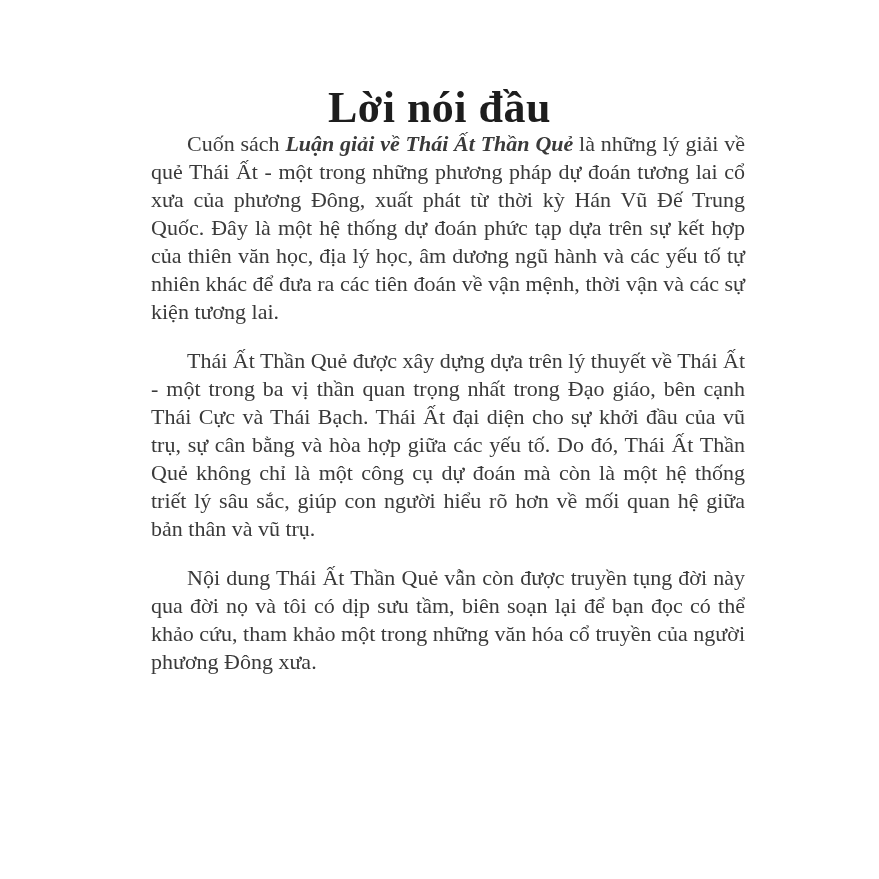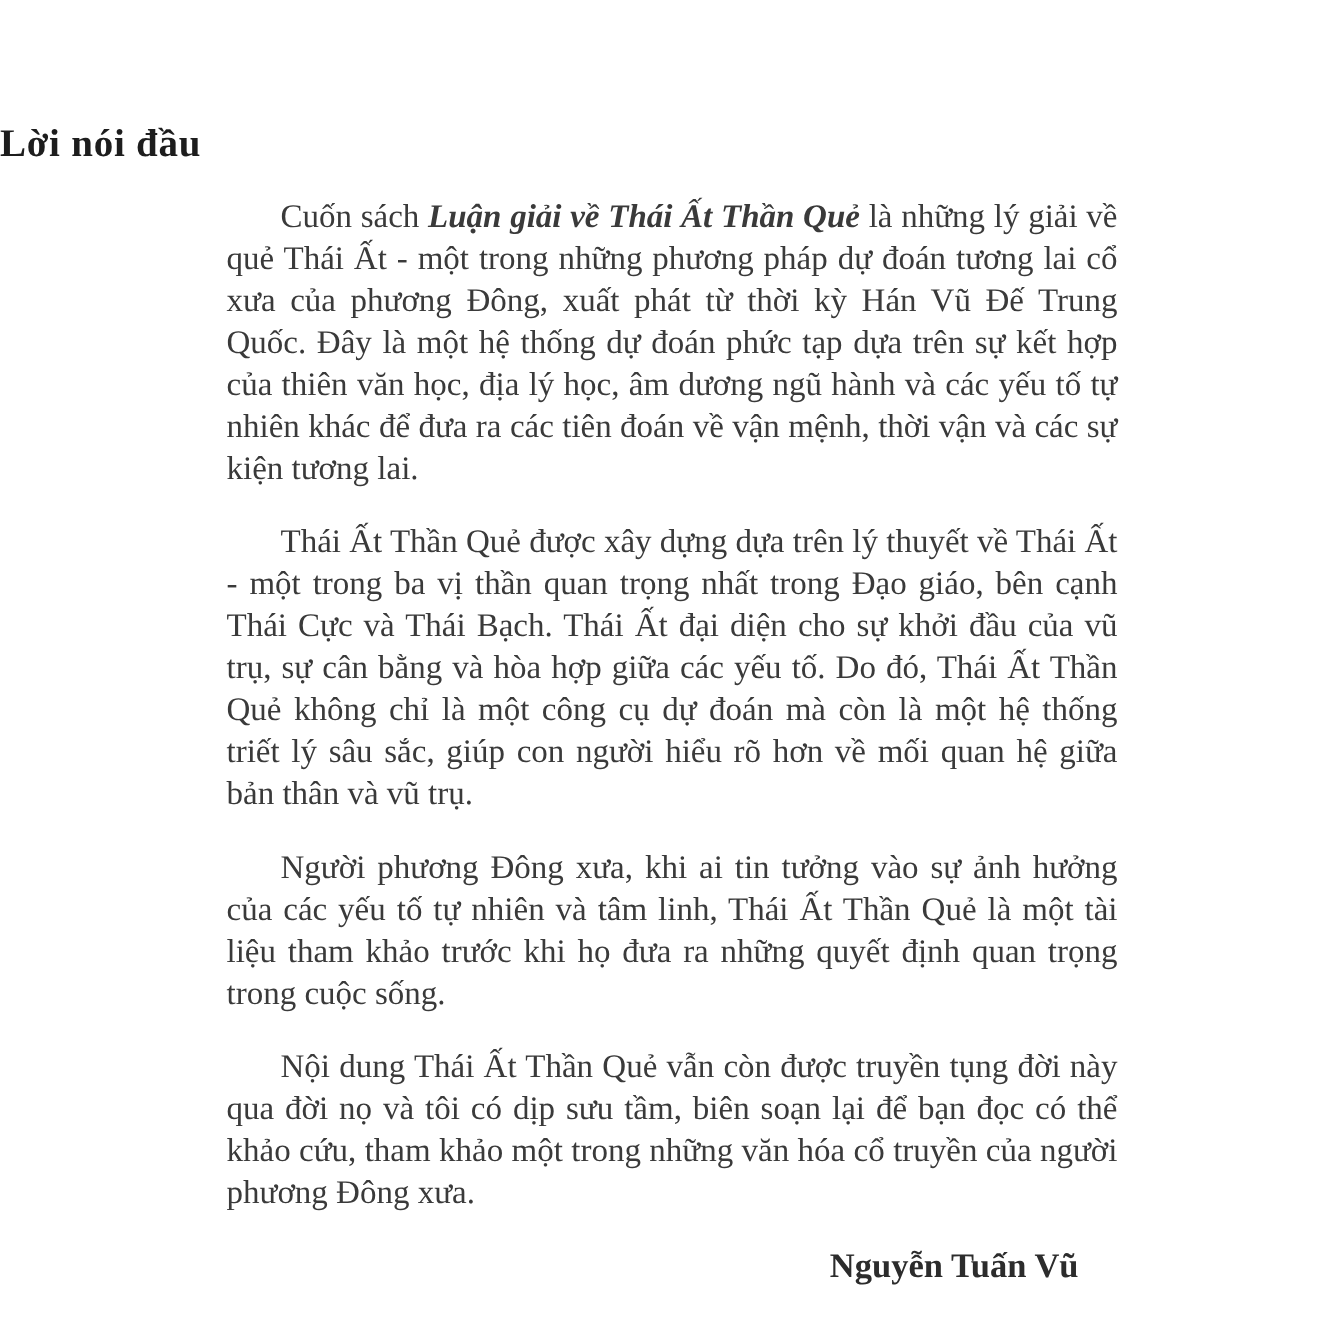--- a/index.html
+++ b/index.html
@@ -13,21 +13,22 @@
     height: 879px;
     background: #ffffff;
     font-family: "Liberation Serif", "DejaVu Serif", serif;
     overflow: hidden;
   }
   .title {
     position: absolute;
     top: 58px;
     left: 0;
     width: 100%;
-    font-size: 26px;
+    text-align: center;
+    font-size: 44px;
     line-height: 42px;
     font-weight: bold;
     color: #1d1d1d;
     letter-spacing: 0.5px;
   }
   .content {
     position: absolute;
     top: 130px;
     left: 137px;
     width: 608px;
@@ -58,19 +59,17 @@
 <body>
 
 <div class="page">
   <h1 class="title">Lời nói đầu</h1>
 
   <div class="content">
     <p><span>Cuốn sách </span><span class="book-title">Luận giải về Thái Ất Thần Quẻ</span><span> là những lý giải về quẻ Thái Ất - một trong những phương pháp dự đoán tương lai cổ xưa của phương Đông, xuất phát từ thời kỳ Hán Vũ Đế Trung Quốc. Đây là một hệ thống dự đoán phức tạp dựa trên sự kết hợp của thiên văn học, địa lý học, âm dương ngũ hành và các yếu tố tự nhiên khác để đưa ra các tiên đoán về vận mệnh, thời vận và các sự kiện tương lai.</span></p>
 
     <p>Thái Ất Thần Quẻ được xây dựng dựa trên lý thuyết về Thái Ất - một trong ba vị thần quan trọng nhất trong Đạo giáo, bên cạnh Thái Cực và Thái Bạch. Thái Ất đại diện cho sự khởi đầu của vũ trụ, sự cân bằng và hòa hợp giữa các yếu tố. Do đó, Thái Ất Thần Quẻ không chỉ là một công cụ dự đoán mà còn là một hệ thống triết lý sâu sắc, giúp con người hiểu rõ hơn về mối quan hệ giữa bản thân và vũ trụ.</p>
 
-    <p>Người phương Đông xưa, khi ai tin tưởng vào sự ảnh hưởng của các yếu tố tự nhiên và tâm linh, Thái Ất Thần Quẻ là một tài liệu tham khảo trước khi họ đưa ra những quyết định quan trọng trong cuộc sống.</p>
 
     <p>Nội dung Thái Ất Thần Quẻ vẫn còn được truyền tụng đời này qua đời nọ và tôi có dịp sưu tầm, biên soạn lại để bạn đọc có thể khảo cứu, tham khảo một trong những văn hóa cổ truyền của người phương Đông xưa.</p>
 
-    <div class="author">Nguyễn Tuấn Vũ</div>
   </div>
 </div>
 
 </body></html>

